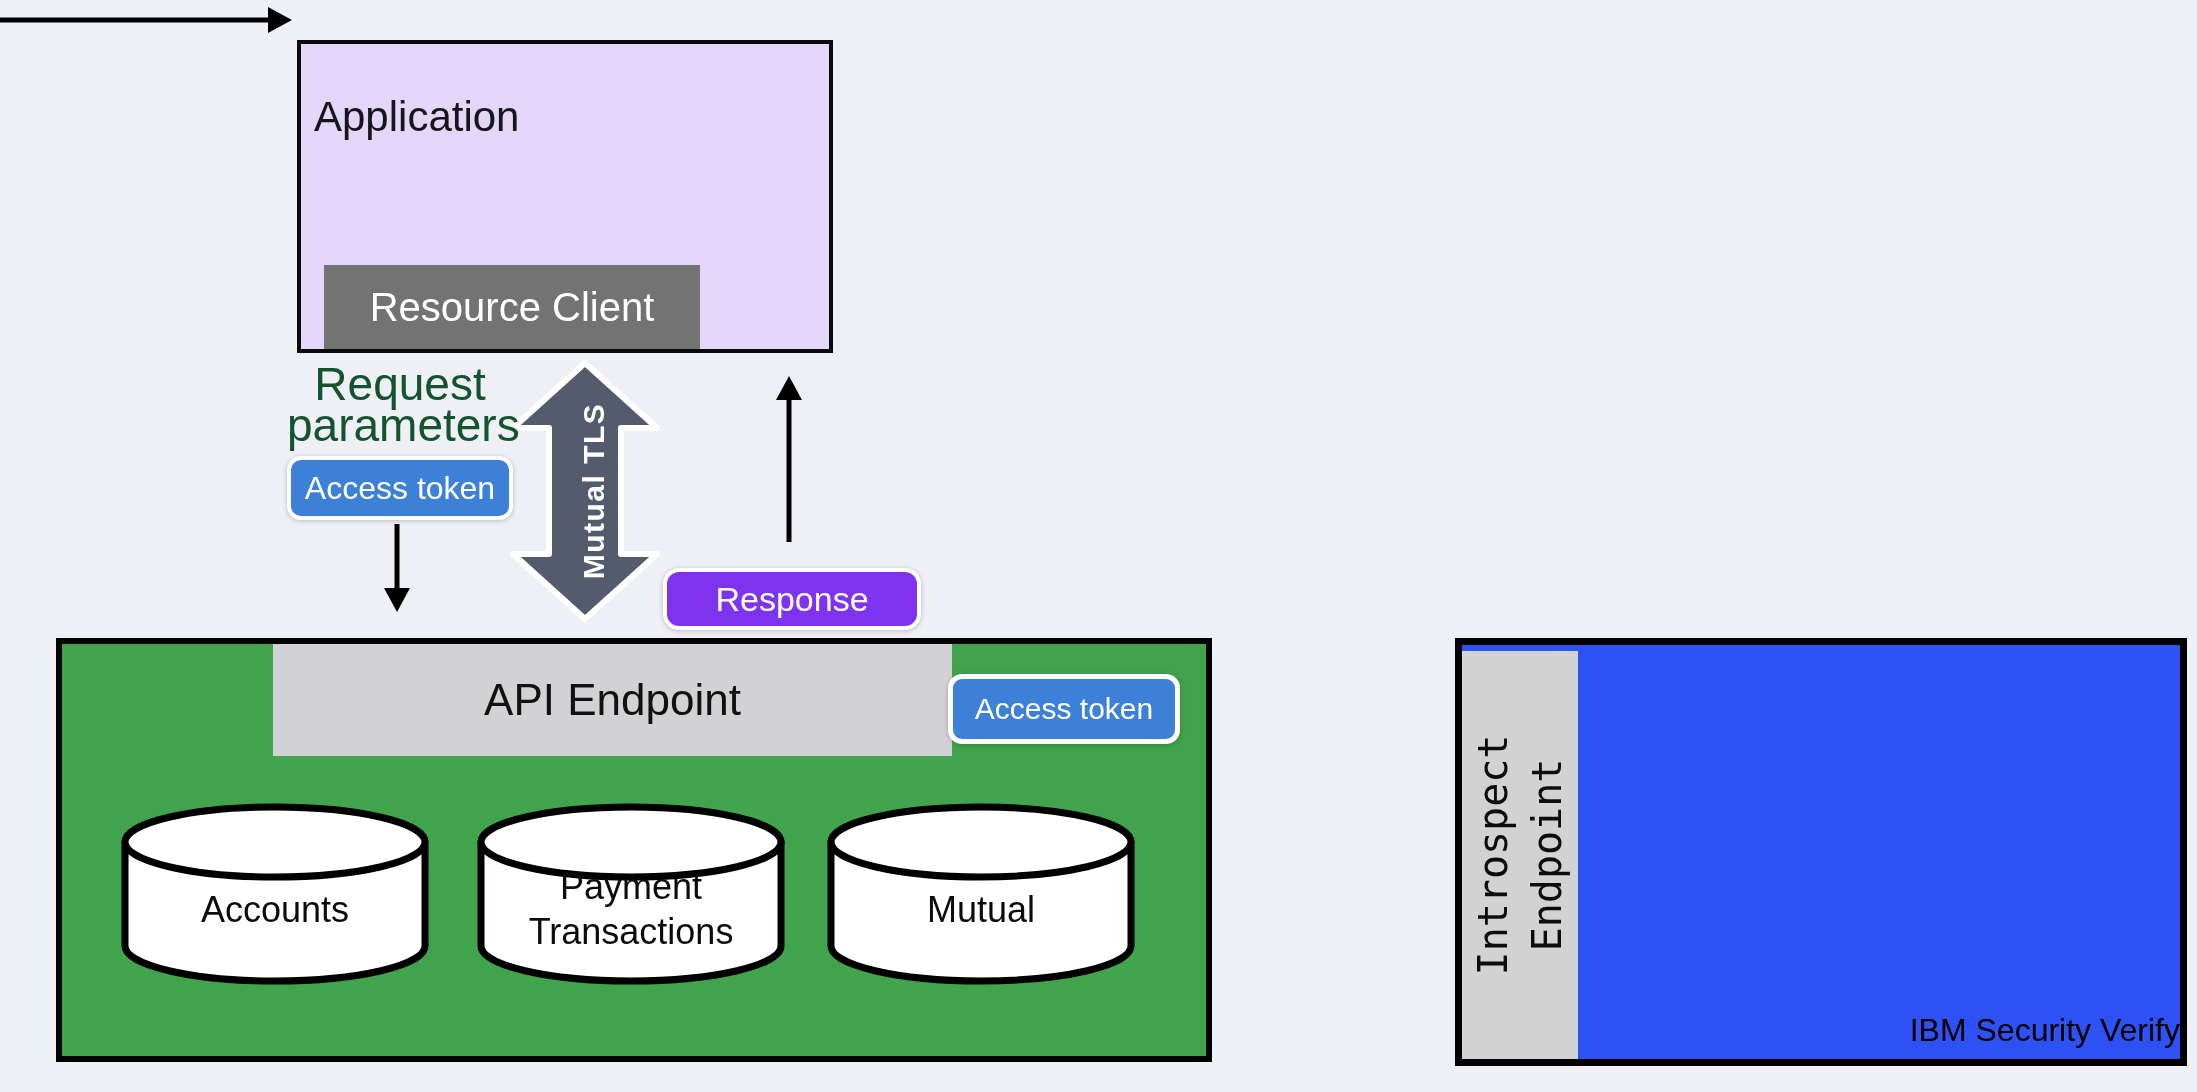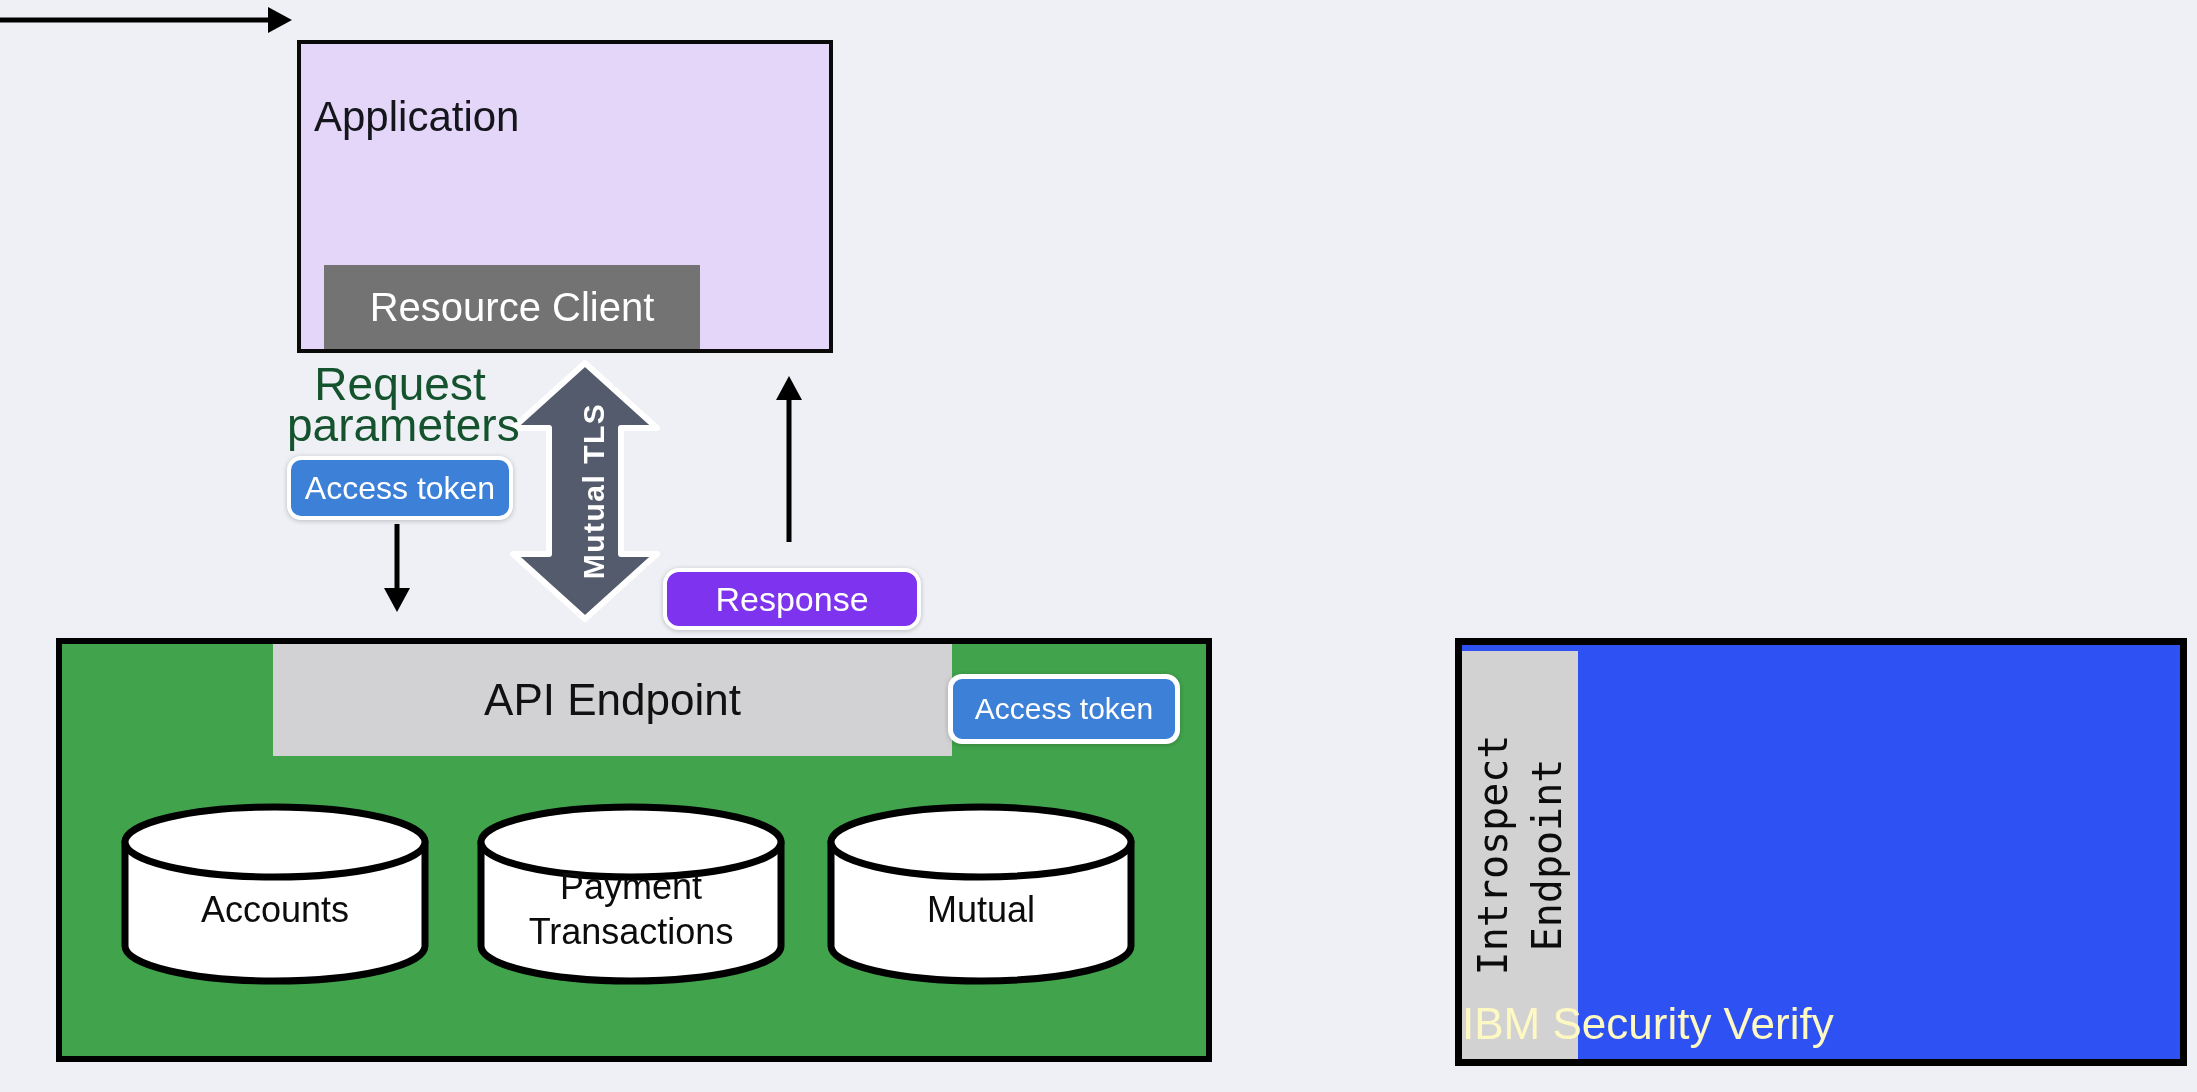--- a/index.html
+++ b/index.html
@@ -96,21 +96,21 @@
   }
   .introspect-text{
     position:absolute;left:50%;top:50%;width:440px;
     transform:translate(-50%,-50%) rotate(-90deg);
     text-align:center;white-space:nowrap;
     font-family:"DejaVu Sans Mono","Liberation Mono",monospace;
     font-size:40px;line-height:54px;color:#0c0c0c;
   }
   .verify-label{
     position:absolute;left:0;right:0;bottom:10px;
-    text-align:left;font-size:44px;color:#fef9c3;
+    text-align:right;font-size:32px;color:#000000;
   }
 </style>
 </head>
 <body>
 
 <div class="abs app-box">
   <div class="app-title">Application</div>
   <div class="resource-client">Resource Client</div>
 </div>
 

